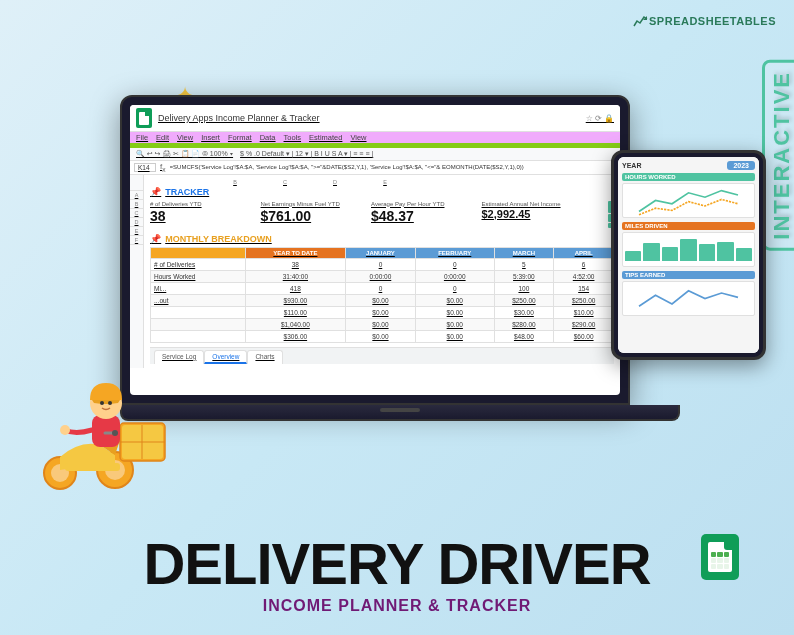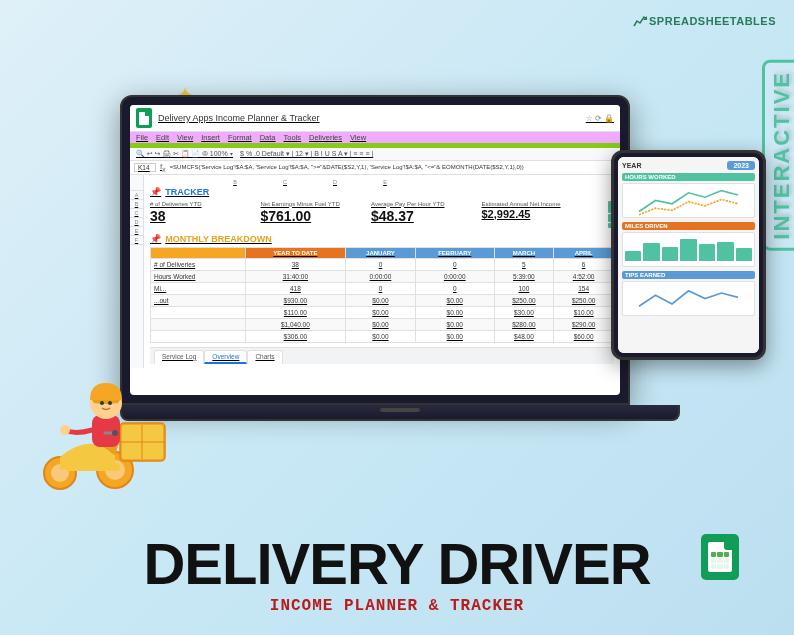--- a/index.html
+++ b/index.html
@@ -380,23 +380,22 @@
       font-size: 58px;
       font-weight: 900;
       color: #111;
       letter-spacing: -1px;
       line-height: 1;
       margin-bottom: 4px;
     }
     .sub-title {
       font-size: 16px;
       font-weight: 600;
-      color: #b91c1c;
+      color: #701a75;
       letter-spacing: 1px;
-      font-family: Liberation Mono, monospace;
     }
 
     
     .sheets-icon-corner {
       position: absolute;
       bottom: 55px;
       right: 55px;
       width: 38px;
       height: 46px;
       background: #0f9d58;
@@ -474,21 +473,21 @@
       </div>
 
       <div class="sheets-menu">
         <span>File</span>
         <span>Edit</span>
         <span>View</span>
         <span>Insert</span>
         <span>Format</span>
         <span>Data</span>
         <span>Tools</span>
-        <span>Deliveries</span>
+        <span>Estimated</span>
         <span>View</span>
       </div>
 
       <div class="sheets-toolbar">
         <span>🔍 ↩ ↪ 🖨 ✂ 📋 📄 ⦾ 100% ▾</span>
         <span style="margin-left:4px;">$ % .0 Default ▾ | 12 ▾ | B I U S A ▾ | ≡ ≡ ≡ |</span>
       </div>
 
       <div class="formula-bar">
         <span class="cell-ref">K14</span>

